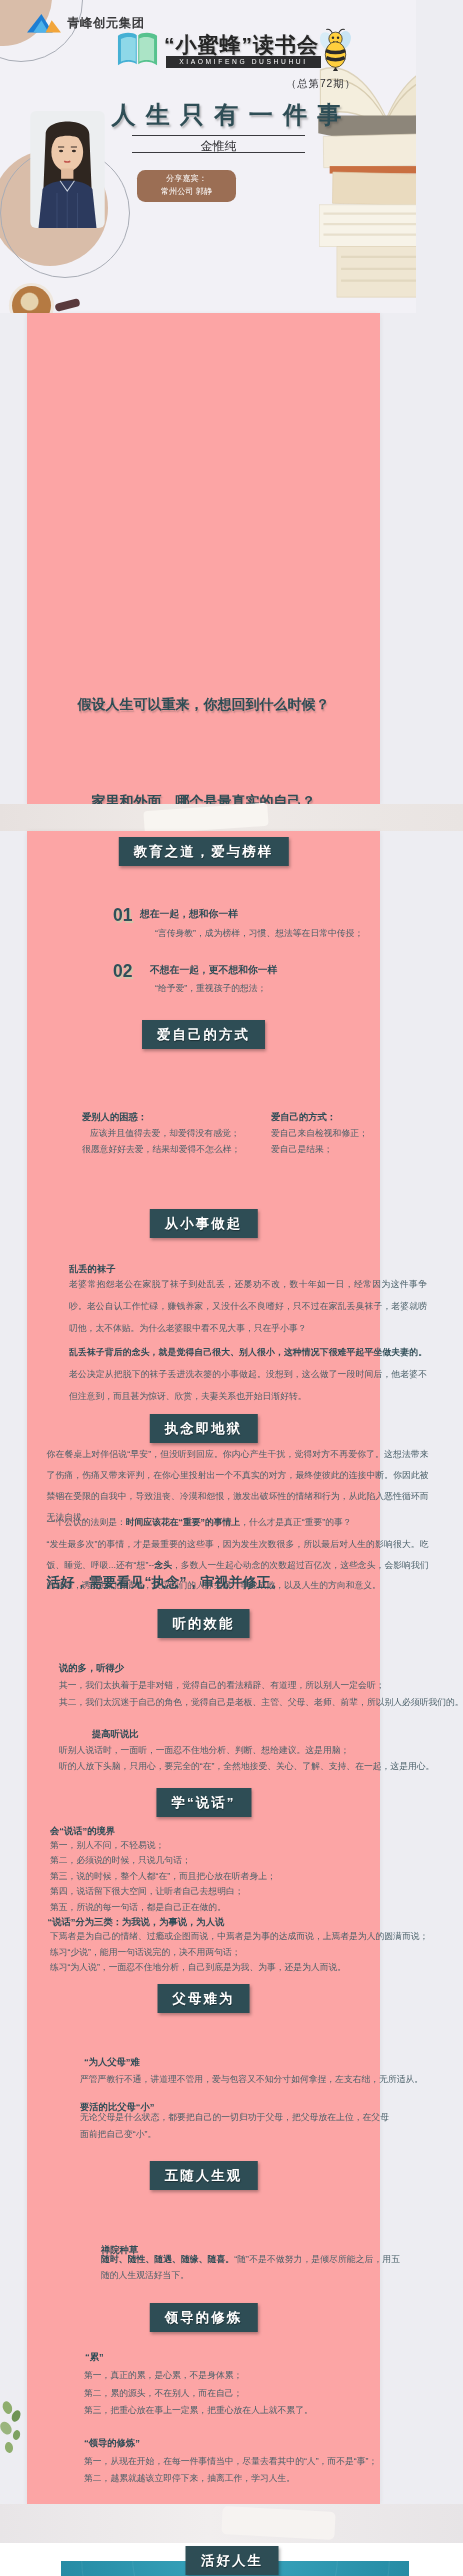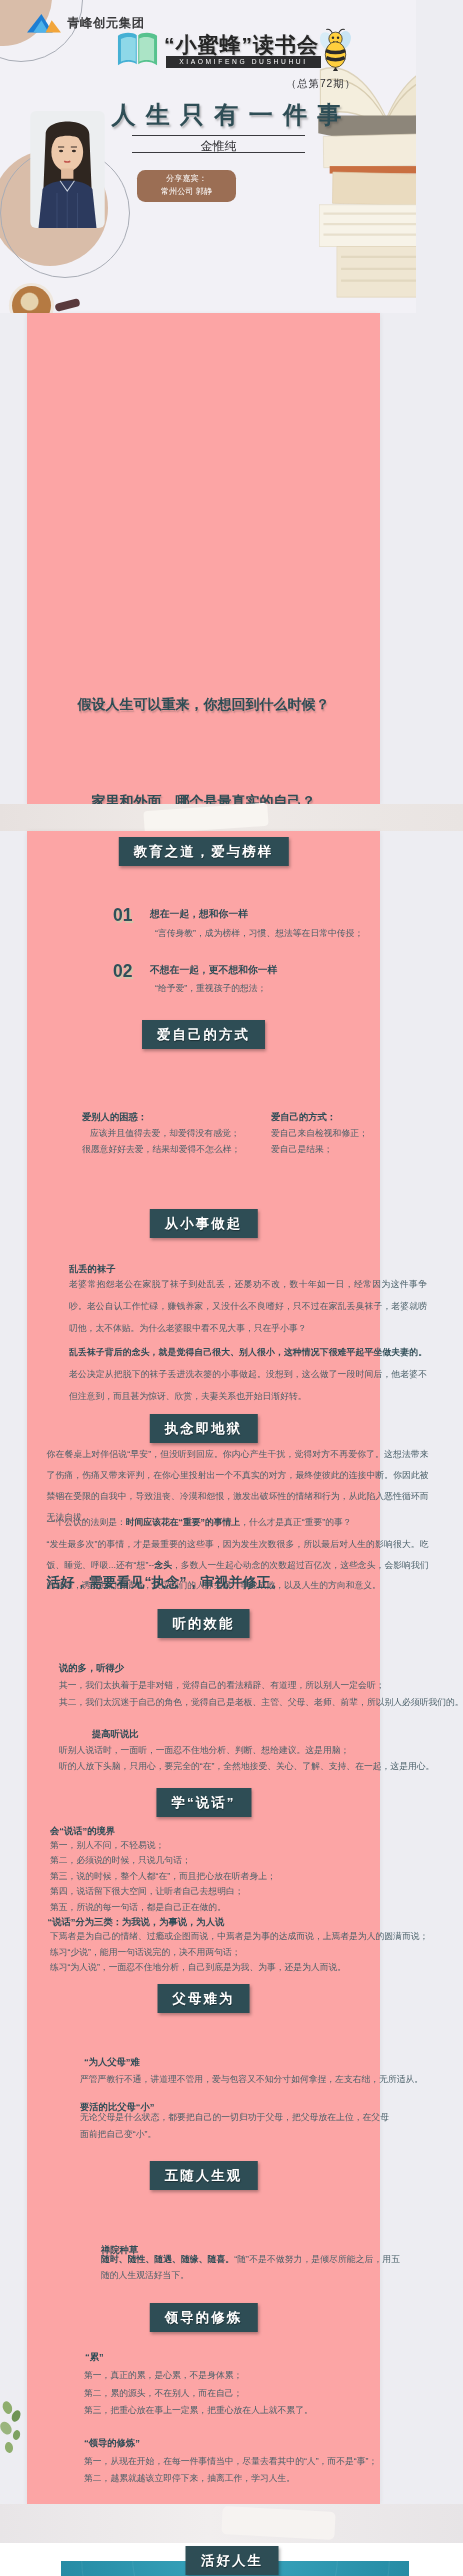--- a/index.html
+++ b/index.html
@@ -175,21 +175,21 @@
 
   <div class="gapband gap1" data-name="photo-band-1">
       <div class="pageblob" data-name="book-page-photo"></div>
     </div>
 
   <section class="card card2" data-name="content-card">
 
     <div class="secbox" style="top:6.2px;" data-name="section-header-education">教育之道，爱与榜样</div>
 
     <div class="num" style="left:86px;top:74px;" data-name="edu-item-number">01</div>
-    <div class="itit" style="left:123px;top:77px;" data-name="edu-item-title">想在一起，想和你一样</div>
+    <div class="itit" style="left:113px;top:77px;" data-name="edu-item-title">想在一起，想和你一样</div>
     <div class="idesc" style="left:128px;top:97px;" data-name="edu-item-desc">“言传身教”，成为榜样，习惯、想法等在日常中传授；</div>
 
     <div class="num" style="left:86px;top:130px;" data-name="edu-item-number">02</div>
     <div class="itit" style="left:123px;top:133px;" data-name="edu-item-title">不想在一起，更不想和你一样</div>
     <div class="idesc" style="left:128px;top:152px;" data-name="edu-item-desc">“给予爱”，重视孩子的想法；</div>
 
     <div class="secbox" style="top:189px;" data-name="section-header-love-self">爱自己的方式</div>
     <div class="bt" style="left:55px;top:280px;" data-name="love-left-title">爱别人的困惑：</div>
     <div class="pl" style="left:63px;top:297px;" data-name="love-left-line">应该并且值得去爱，却爱得没有感觉；</div>
     <div class="pl" style="left:55px;top:313px;" data-name="love-left-line">很愿意好好去爱，结果却爱得不怎么样；</div>

